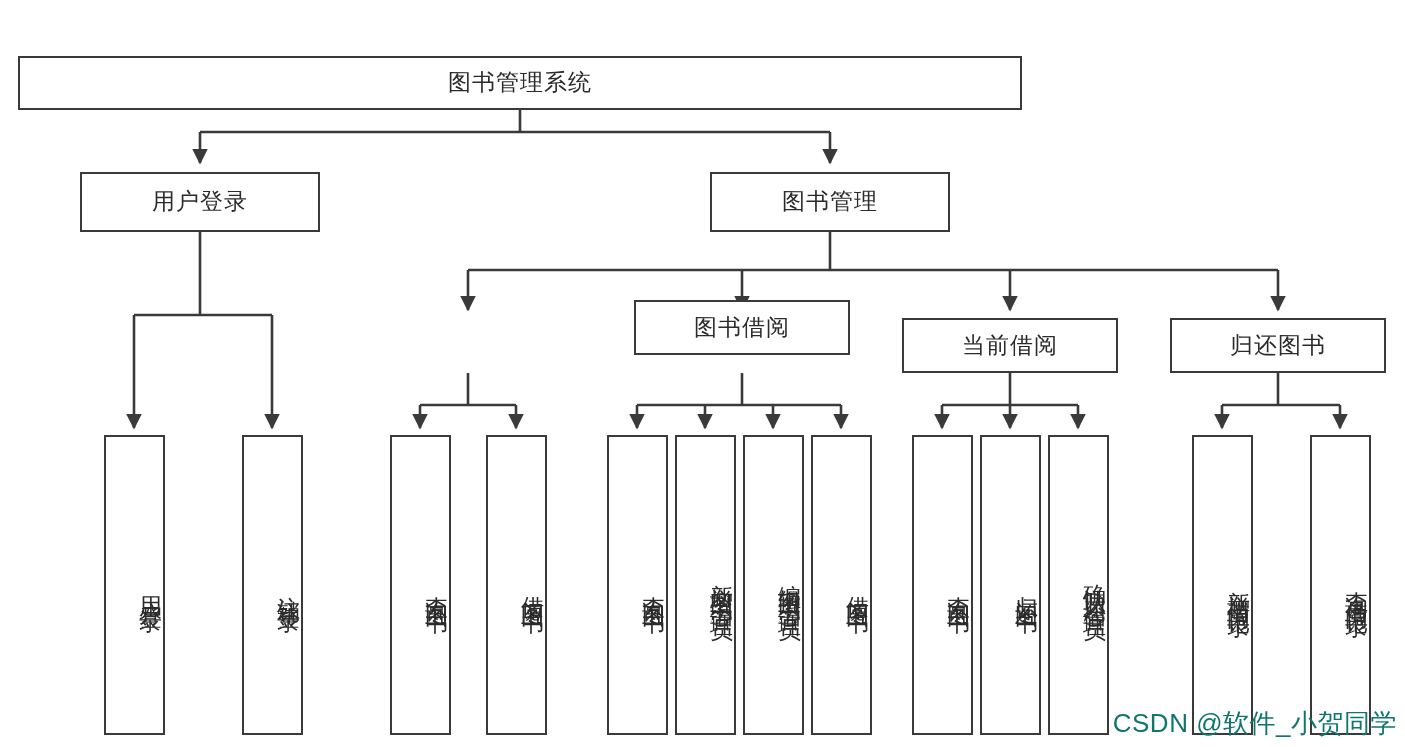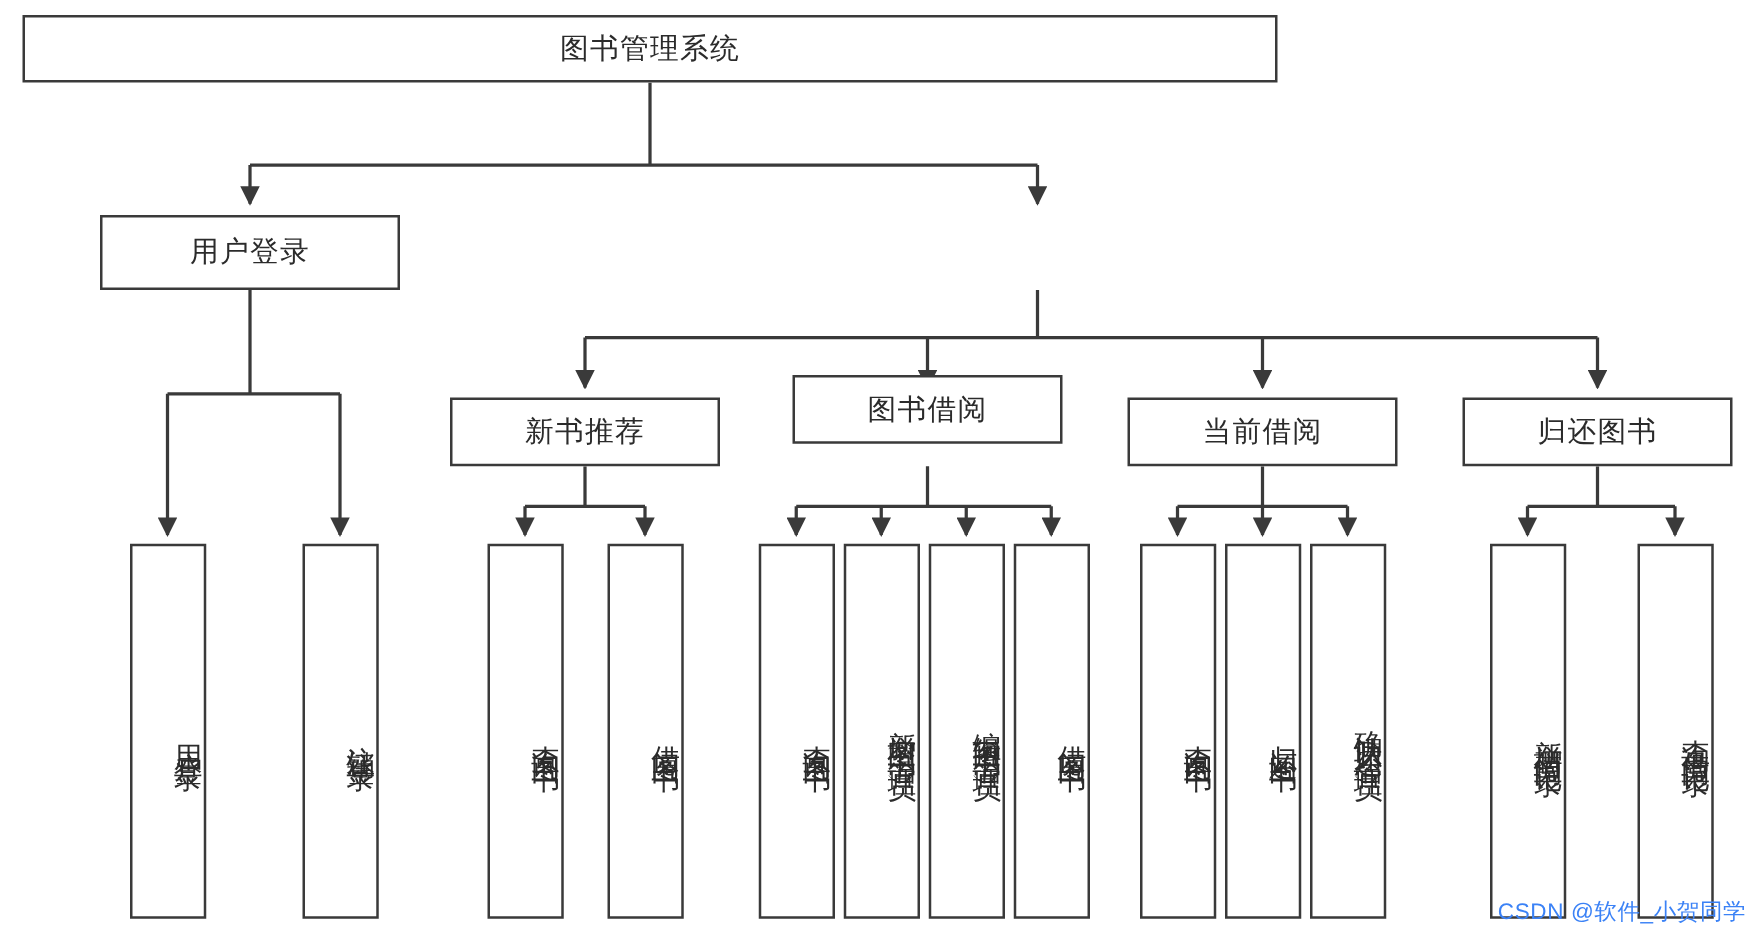--- a/index.html
+++ b/index.html
@@ -39,42 +39,43 @@
     color: #2b2b2b;
     text-align: center;
   }
   .node.horiz {
     font-size: 23px;
     letter-spacing: 1px;
     line-height: 1.2;
   }
   .node.root {
     font-size: 23px;
+    margin-top: 44px;
   }
   .node.vert {
     writing-mode: vertical-rl;
     text-orientation: upright;
     font-size: 23px;
     letter-spacing: 5px;
     line-height: 1.05;
     align-items: flex-start;
     justify-content: center;
     padding-top: 6px;
   }
   .node.vert .vlabel {
     writing-mode: vertical-rl;
     text-orientation: upright;
     display: block;
   }
   .watermark {
     position: absolute;
     right: 8px;
     bottom: 6px;
-    font-size: 18px;
-    color: #3b82f6;
+    font-size: 26px;
+    color: #0f766e;
     letter-spacing: 0.5px;
     white-space: nowrap;
   }
 </style>
 </head>
 <body>
 
 <div id="diagram-root">
 
   <svg class="connectors" viewBox="0 0 1405 747" xmlns="http://www.w3.org/2000/svg">
@@ -127,24 +128,24 @@
     </g>
   </svg>
 
   <div class="node root horiz" style="left:18px; top:12px; width:1004px; height:54px;">
     <span>图书管理系统</span>
   </div>
 
   <div class="node horiz" style="left:80px; top:172px; width:240px; height:60px;">
     <span>用户登录</span>
   </div>
-
-  <div class="node horiz" style="left:360px; top:318px; width:216px; height:55px;">
-    <span>新书推荐</span>
-  </div>
+  <div class="node horiz" style="left:710px; top:172px; width:240px; height:60px;">
+    <span>图书管理</span>
+  </div>
+
   <div class="node horiz" style="left:634px; top:300px; width:216px; height:55px;">
     <span>图书借阅</span>
   </div>
   <div class="node horiz" style="left:902px; top:318px; width:216px; height:55px;">
     <span>当前借阅</span>
   </div>
   <div class="node horiz" style="left:1170px; top:318px; width:216px; height:55px;">
     <span>归还图书</span>
   </div>
 

